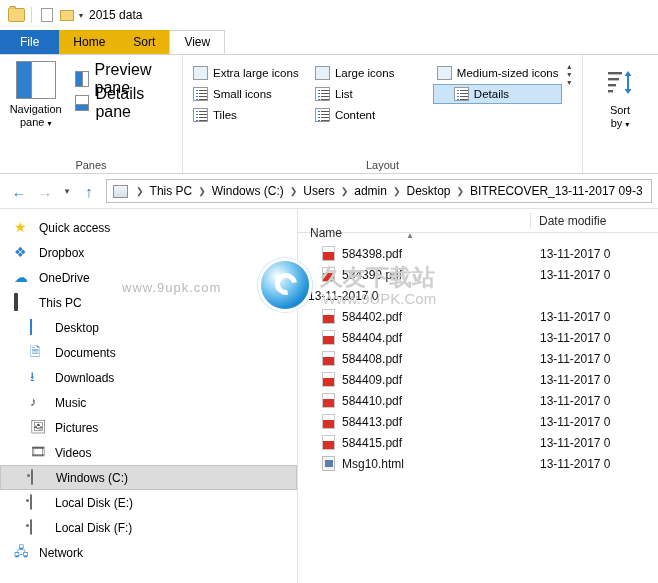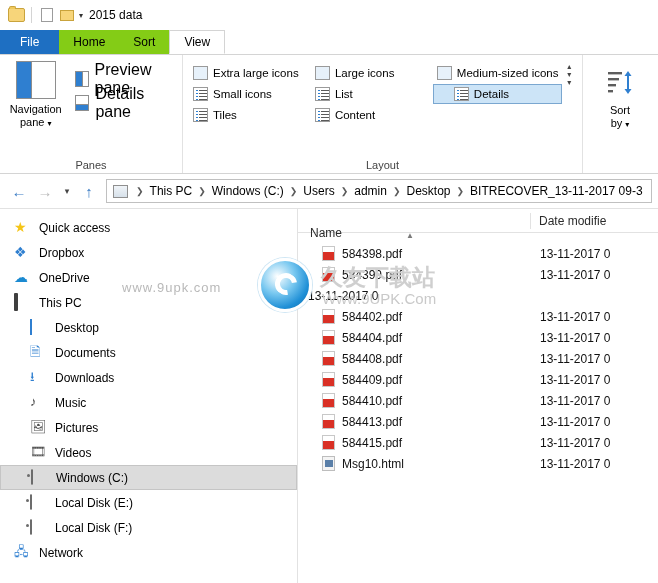--- a/index.html
+++ b/index.html
@@ -85,21 +85,21 @@
     padding-left: 0px;
   }
   .tab {
     height: 24px;
     padding: 0 14px;
     display: flex;
     align-items: center;
     font-size: 12px;
     color: #000;
     box-sizing: border-box;
-    background: #84cc16;
+    background: #eab308;
   }
   .tab.file {
     background: #1e6fc2;
     color: #ffffff;
     padding: 0 20px;
     font-weight: normal;
   }
   .tab.active {
     background: #ffffff;
     border: 1px solid #d4d4d4;

